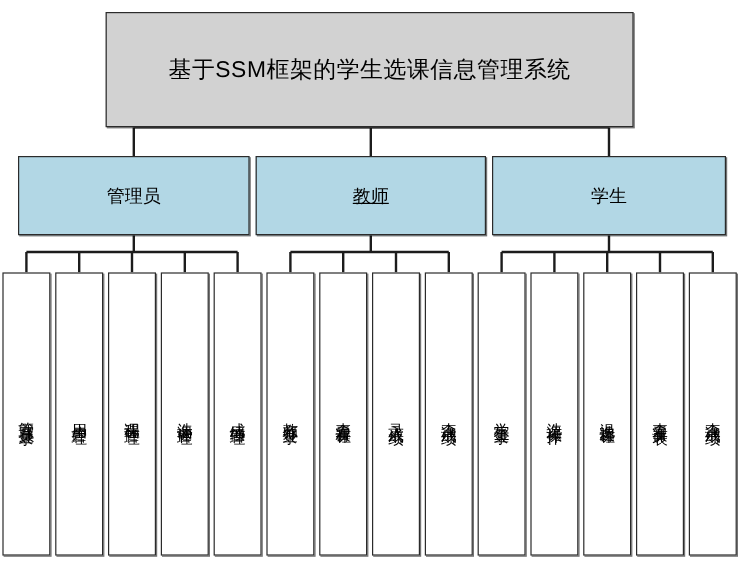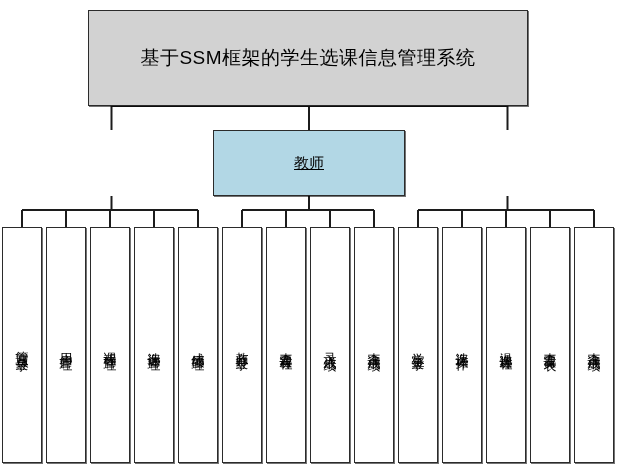--- a/index.html
+++ b/index.html
@@ -93,22 +93,28 @@
         <line x1="506" y1="210" x2="506" y2="227"></line>
         <line x1="550" y1="210" x2="550" y2="227"></line>
         <line x1="594" y1="210" x2="594" y2="227"></line>
       </g>
   </svg>
 
   <div class="node node-root" style="left: 88px; top: 10px; width: 440px; height: 96px; background: rgb(210, 210, 210);">
     <span>基于SSM框架的学生选课信息管理系统</span>
   </div>
 
+  <div class="node node-role" style="left: 15px; top: 130px; width: 193px; height: 66px; background: rgb(178, 215, 229);">
+    <span>管理员</span>
+  </div>
   <div class="node node-role" style="left: 213px; top: 130px; width: 192px; height: 66px; background: rgb(178, 215, 229); text-decoration: underline;">
     <span>教师</span>
+  </div>
+  <div class="node node-role" style="left: 410px; top: 130px; width: 195px; height: 66px; background: rgb(178, 215, 229);">
+    <span>学生</span>
   </div>
 
   <div class="node node-leaf" style="left: 2px; top: 227px; width: 40px; height: 236px;">
     <span class="leaf-text">管理员登录</span>
   </div>
   <div class="node node-leaf" style="left: 46px; top: 227px; width: 40px; height: 236px;">
     <span class="leaf-text">用户管理</span>
   </div>
   <div class="node node-leaf" style="left: 90px; top: 227px; width: 40px; height: 236px;">
     <span class="leaf-text">课程管理</span>

